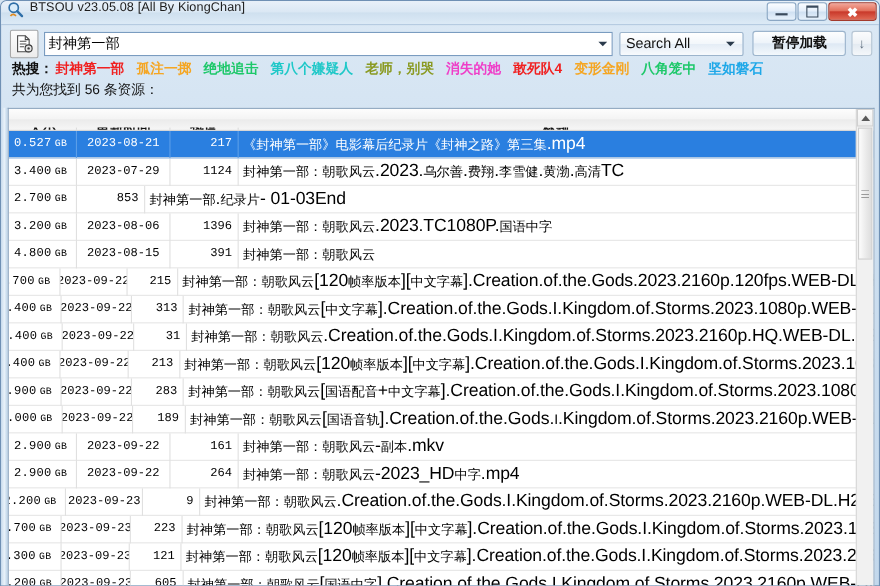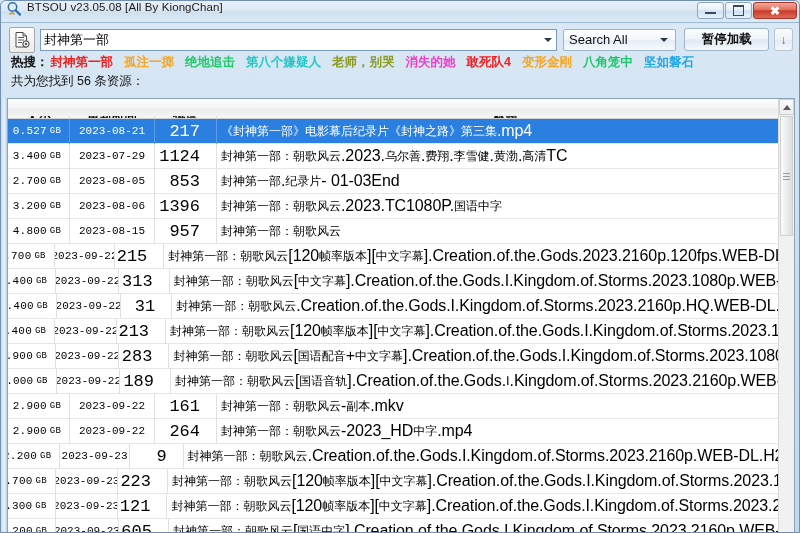--- a/index.html
+++ b/index.html
@@ -264,23 +264,23 @@
   .td.c-size .unit { font-size: 9px; margin-left: 3px; }
   .td.c-date {
     width: 85px;
     justify-content: center;
     font-family: "Liberation Mono", monospace;
     font-size: 11px;
   }
   .td.c-hot {
     width: 62px;
     justify-content: flex-end;
-    padding-right: 16px;
+    padding-right: 5px;
     font-family: "Liberation Mono", monospace;
-    font-size: 17px;
+    font-size: 11px;
   }
   .td.c-title {
     flex: 1 1 auto;
     border-right: none;
     padding-left: 4px;
     font-family: "Liberation Sans", sans-serif;
     font-size: 12px;
   }
   .td.c-title .asciipart {
     font-family: Liberation Sans, sans-serif;
@@ -444,21 +444,20 @@
             <span class="asciipart">.</span>
             <span>高清</span>
             <span class="asciipart">TC</span>
           </div>
         </div>
         <div class="trow">
           <div class="td c-size">
             <span>2.700</span>
             <span class="unit">GB</span>
           </div>
-          <div class="td c-date">2023-08-05</div>
           <div class="td c-hot">853</div>
           <div class="td c-title">
             <span>封神第一部</span>
             <span class="asciipart">.</span>
             <span>纪录片</span>
             <span class="asciipart"> - 01-03End</span>
           </div>
         </div>
         <div class="trow">
           <div class="td c-size">
@@ -472,21 +471,21 @@
             <span class="asciipart">.2023.TC1080P.</span>
             <span>国语中字</span>
           </div>
         </div>
         <div class="trow">
           <div class="td c-size">
             <span>4.800</span>
             <span class="unit">GB</span>
           </div>
           <div class="td c-date">2023-08-15</div>
-          <div class="td c-hot">957</div>
+          <div class="td c-hot">391</div>
           <div class="td c-title">
             <span>封神第一部：朝歌风云</span>
           </div>
         </div>
         <div class="trow">
           <div class="td c-size">
             <span>13.700</span>
             <span class="unit">GB</span>
           </div>
           <div class="td c-date">2023-09-22</div>

